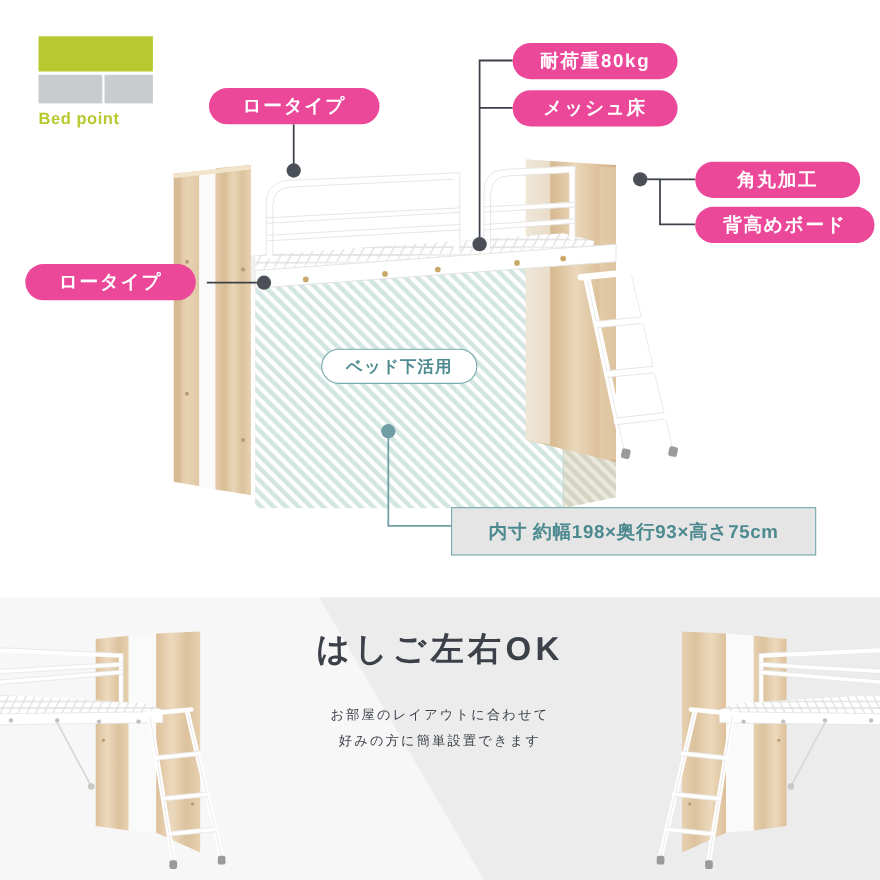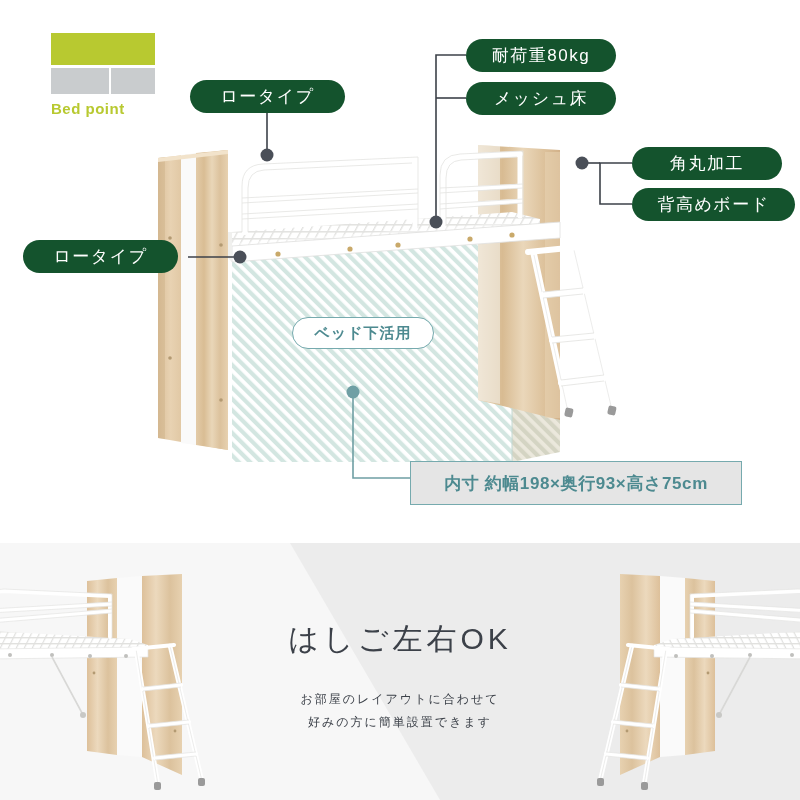--- a/index.html
+++ b/index.html
@@ -20,21 +20,21 @@
     position: absolute;
     left: 0; top: 0;
     width: 800px; height: 543px;
     background: #ffffff;
     overflow: hidden;
   }
 
   
   #brand-logo {
     position: absolute;
-    left: 41px; top: 33px;
+    left: 25px; top: 33px;
     width: 104px;
     padding-left: 10px;
   }
   #brand-bar-top {
     width: 104px; height: 32px;
     background: #b8c930;
   }
   #brand-bar-row {
     display: flex;
     gap: 2px;
@@ -47,25 +47,25 @@
     font-size: 15px;
     font-weight: bold;
     color: #b8c930;
     letter-spacing: 0.5px;
     white-space: nowrap;
   }
 
   
   .pill {
     position: absolute;
-    background: #14532d;
+    background: #ec4899;
     color: #ffffff;
     border-radius: 22px;
     font-size: 17px;
-    font-weight: normal;
+    font-weight: bold;
     letter-spacing: 1.5px;
     display: flex;
     align-items: center;
     justify-content: center;
     height: 33px;
     box-sizing: border-box;
     white-space: nowrap;
   }
 
   #pill-wide-guard { left: 190px; top: 80px; width: 155px; }
@@ -124,23 +124,23 @@
     position: absolute;
     left: 0; top: 0; width: 800px; height: 257px;
   }
   #bottom-text {
     position: absolute;
     left: 240px; top: 0;
     width: 320px; height: 257px;
     text-align: center;
   }
   #bottom-heading {
-    margin-top: 76px;
+    margin-top: 27px;
     font-size: 30px;
-    font-weight: normal;
+    font-weight: bold;
     color: #3c4149;
     letter-spacing: 4px;
     white-space: nowrap;
   }
   .bottom-sub-line {
     font-size: 12px;
     color: #3c4149;
     letter-spacing: 2px;
     line-height: 1.95;
     white-space: nowrap;

